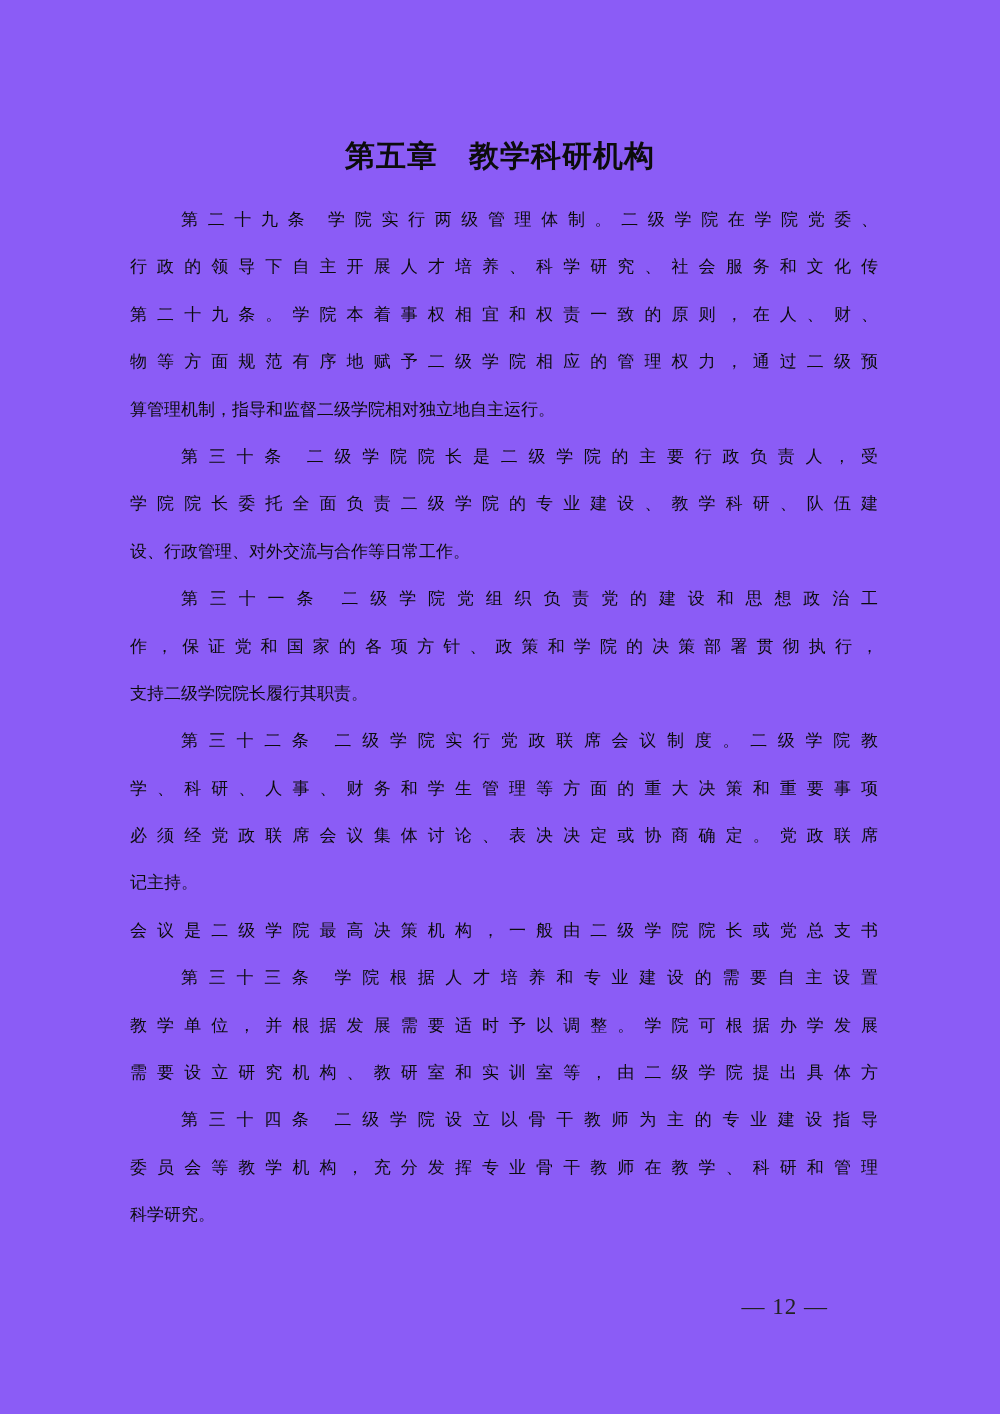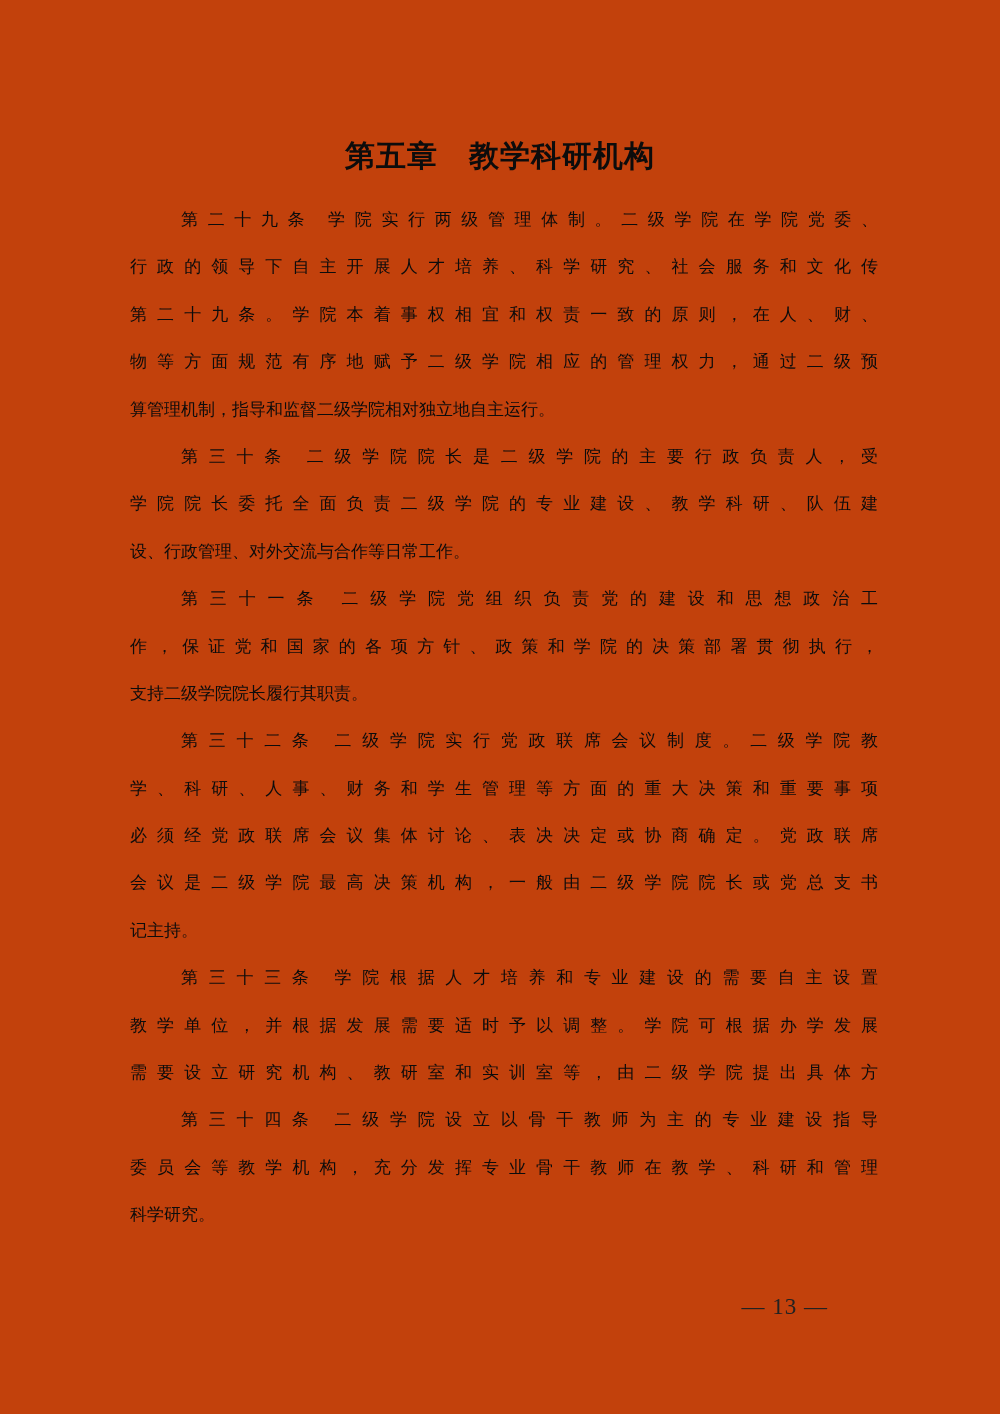--- a/index.html
+++ b/index.html
@@ -1,20 +1,20 @@
 <!DOCTYPE html>
 <html><head>
 <meta charset="utf-8">
 <style>
   html, body { margin: 0; padding: 0; background: #ffffff; }
   .page {
     position: relative;
     width: 1000px;
     height: 1414px;
-    background: #c2410c;
+    background: #8b5cf6;
     color: #0c0c0c;
     overflow: hidden;
   }
   .chapter-title {
     position: absolute;
     top: 136px;
     left: 0;
     width: 100%;
     margin: 0;
     text-align: center;
@@ -69,28 +69,28 @@
     <div class="line">学院院长委托全面负责二级学院的专业建设、教学科研、队伍建</div>
     <div class="line para-end">设、行政管理、对外交流与合作等日常工作。</div>
 
     <div class="line para-start">第三十一条 二级学院党组织负责党的建设和思想政治工</div>
     <div class="line">作，保证党和国家的各项方针、政策和学院的决策部署贯彻执行，</div>
     <div class="line para-end">支持二级学院院长履行其职责。</div>
 
     <div class="line para-start">第三十二条 二级学院实行党政联席会议制度。二级学院教</div>
     <div class="line">学、科研、人事、财务和学生管理等方面的重大决策和重要事项</div>
     <div class="line">必须经党政联席会议集体讨论、表决决定或协商确定。党政联席</div>
+    <div class="line para-end">记主持。</div>
     <div class="line">会议是二级学院最高决策机构，一般由二级学院院长或党总支书</div>
-    <div class="line para-end">记主持。</div>
 
     <div class="line para-start">第三十三条 学院根据人才培养和专业建设的需要自主设置</div>
     <div class="line">教学单位，并根据发展需要适时予以调整。学院可根据办学发展</div>
     <div class="line">需要设立研究机构、教研室和实训室等，由二级学院提出具体方</div>
 
     <div class="line para-start">第三十四条 二级学院设立以骨干教师为主的专业建设指导</div>
     <div class="line">委员会等教学机构，充分发挥专业骨干教师在教学、科研和管理</div>
     <div class="line para-end">科学研究。</div>
 
   </div>
 
-  <div class="page-number">— 13 —</div>
+  <div class="page-number">— 12 —</div>
 
 </div>
 
 </body></html>

